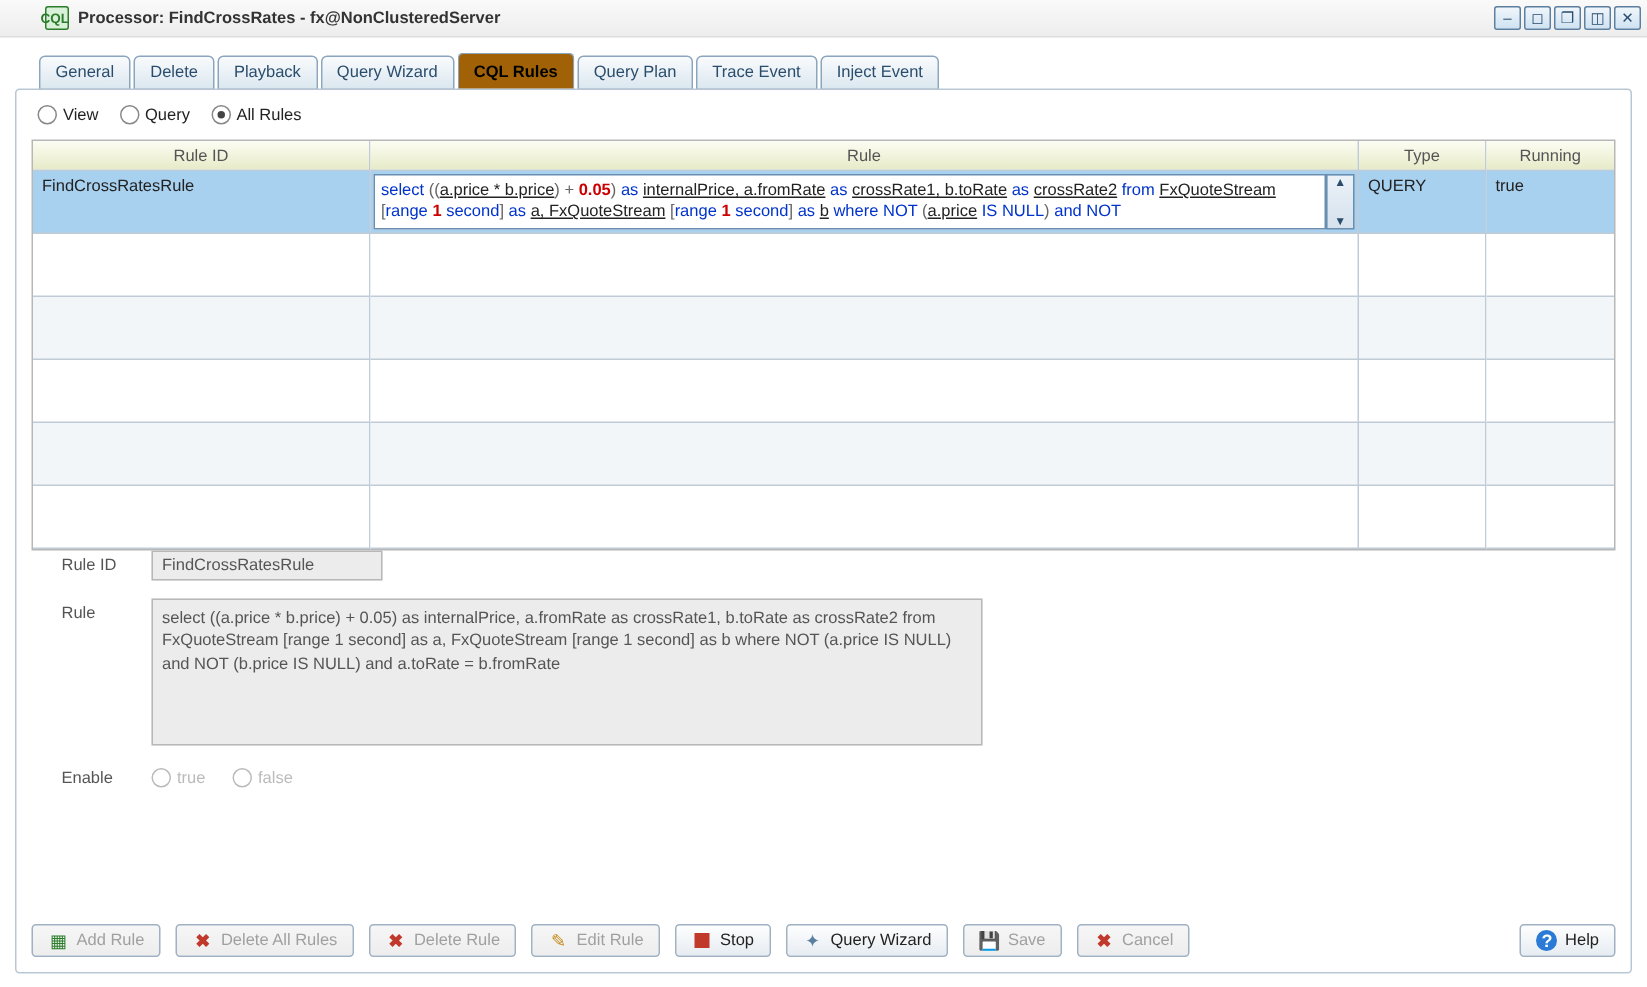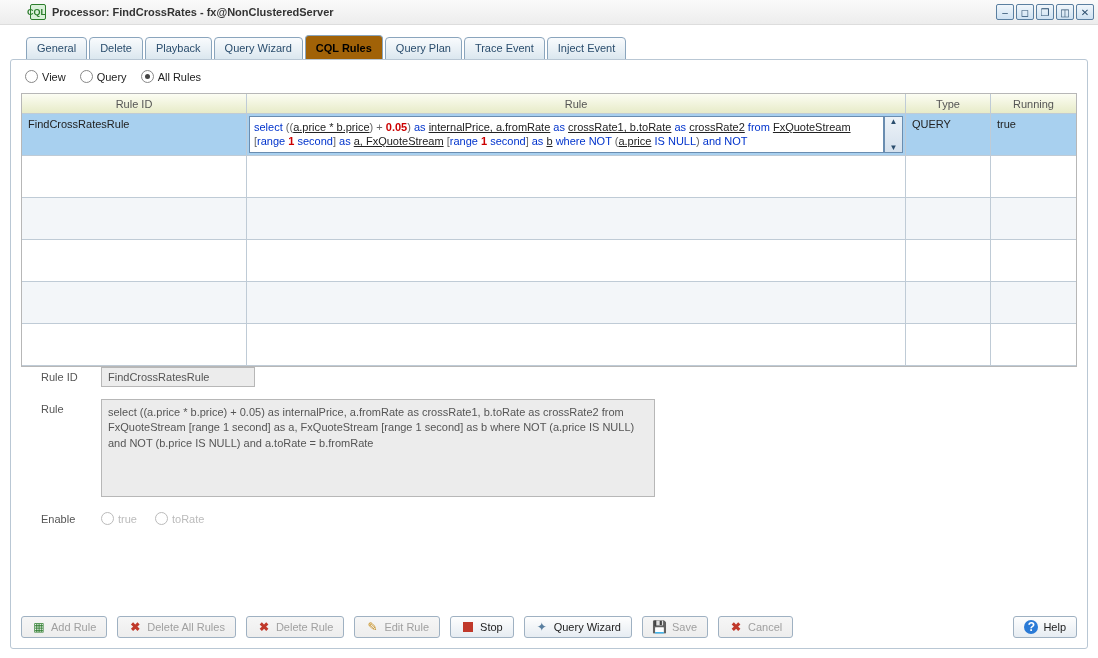--- a/index.html
+++ b/index.html
@@ -398,21 +398,21 @@
         </div>
         <div class="form-row">
           <div class="form-label">Enable</div>
           <div class="form-radio-row">
             <span class="radio">
               <span class="radio-dot disabled"></span>
               <span class="radio-label disabled">true</span>
             </span>
             <span class="radio">
               <span class="radio-dot disabled"></span>
-              <span class="radio-label disabled">toRate</span>
+              <span class="radio-label disabled">false</span>
             </span>
           </div>
         </div>
       </div>
 
       <div class="toolbar">
         <span class="btn disabled">
           <span class="icon icon-add">▦</span>
           <span>Add Rule</span>
         </span>

